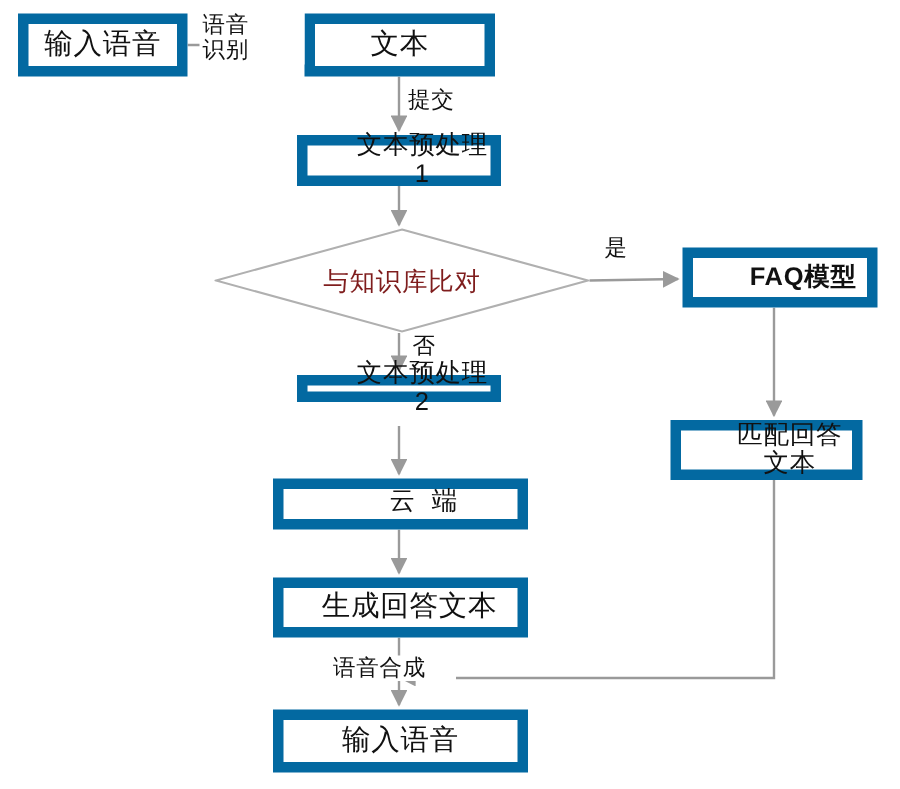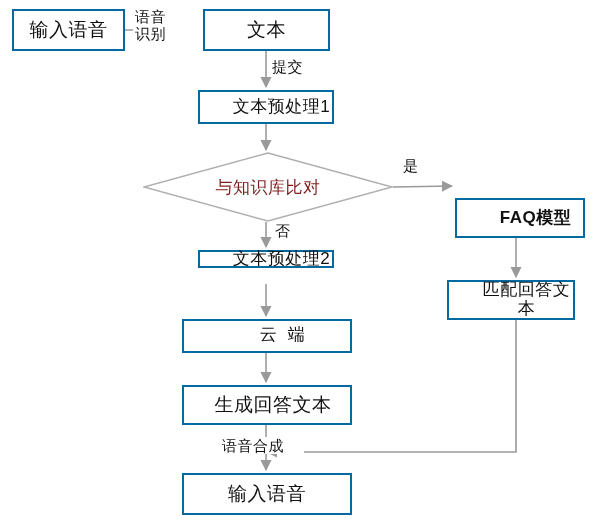--- a/index.html
+++ b/index.html
@@ -11,21 +11,21 @@
     position: relative;
     width: 600px;
     height: 526px;
     background: #ffffff;
     font-family: "Liberation Sans", sans-serif;
     overflow: hidden;
   }
   .node {
     position: absolute;
     box-sizing: border-box;
-    border: 2px solid #0369a1;
+    border: 7px solid #0369a1;
     background: #ffffff;
     display: flex;
     align-items: center;
     justify-content: center;
     color: #111111;
     text-align: center;
     line-height: 1.1;
     letter-spacing: 0.5px;
   }
   .node.big {
@@ -114,21 +114,21 @@
   <div class="diamond-wrap" id="decision" style="left:143px; top:152px; width:250px; height:70px;">
     <svg width="250" height="70">
       <polygon points="125,1 249,35 125,69 1,35" fill="#ffffff" stroke="#b0b0b0" stroke-width="1.4"></polygon>
     </svg>
     <div class="diamond-label">与知识库比对</div>
   </div>
 
   <div class="node big" style="left:12px;  top:9px;   width:113px; height:42px;">输入语音</div>
   <div class="node big" style="left:203px; top:9px;   width:127px; height:42px;">文本</div>
   <div class="node mid" style="left:198px; top:90px;  width:136px; height:34px;">文本预处理1</div>
-  <div class="node mid bold" style="left:455px; top:165px; width:130px; height:40px;margin-top:33px;">FAQ模型</div>
+  <div class="node mid bold" style="left:455px; top:165px; width:130px; height:40px;">FAQ模型</div>
   <div class="node mid" style="left:447px; top:280px; width:128px; height:40px;">匹配回答文本</div>
   <div class="node mid" style="left:198px; top:250px; width:136px; height:18px;">文本预处理2</div>
   <div class="node mid" style="left:182px; top:319px; width:170px; height:34px;font-family:Liberation Mono, monospace;">云 端</div>
   <div class="node big" style="left:182px; top:385px; width:170px; height:40px;padding-left:12px;">生成回答文本</div>
   <div class="node big" style="left:182px; top:473px; width:170px; height:42px;">输入语音</div>
 
   <div class="edge-label" style="left:133px; top:8px;  width:66px;">语音
 识别</div>
   <div class="edge-label" style="left:270px; top:58px; width:46px;">提交</div>
   <div class="edge-label" style="left:401px; top:157px; width:20px;">是</div>

